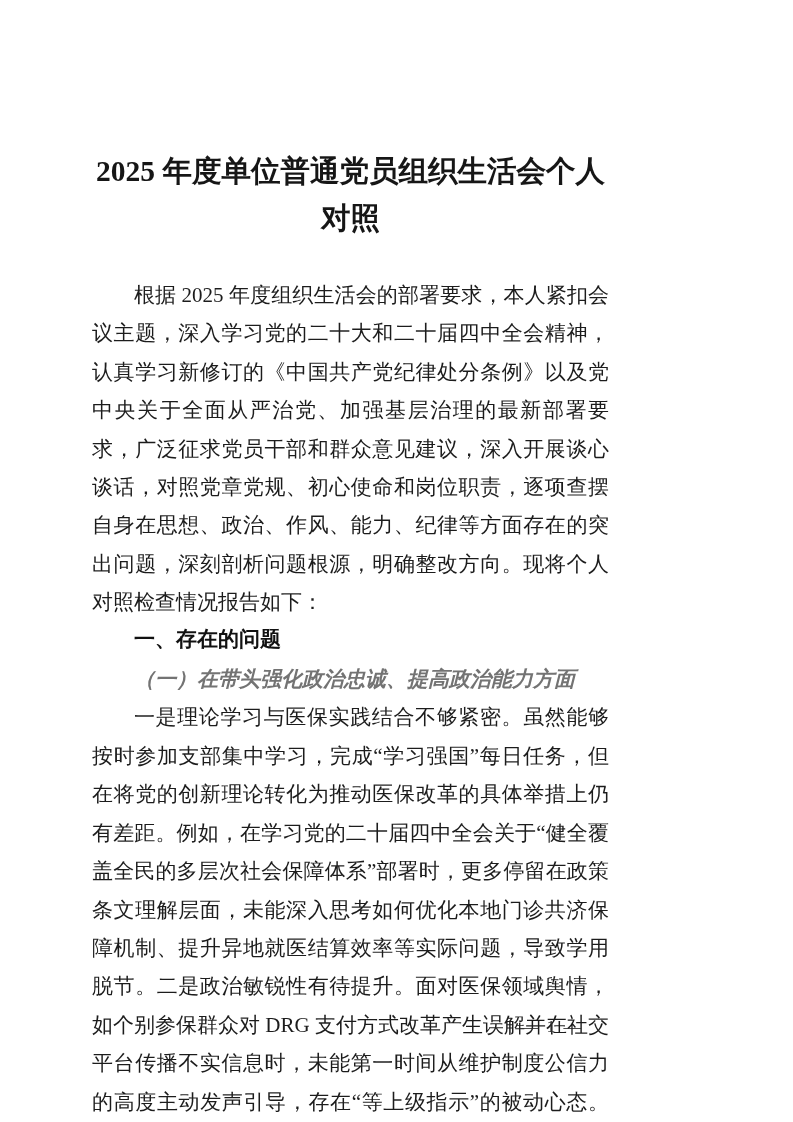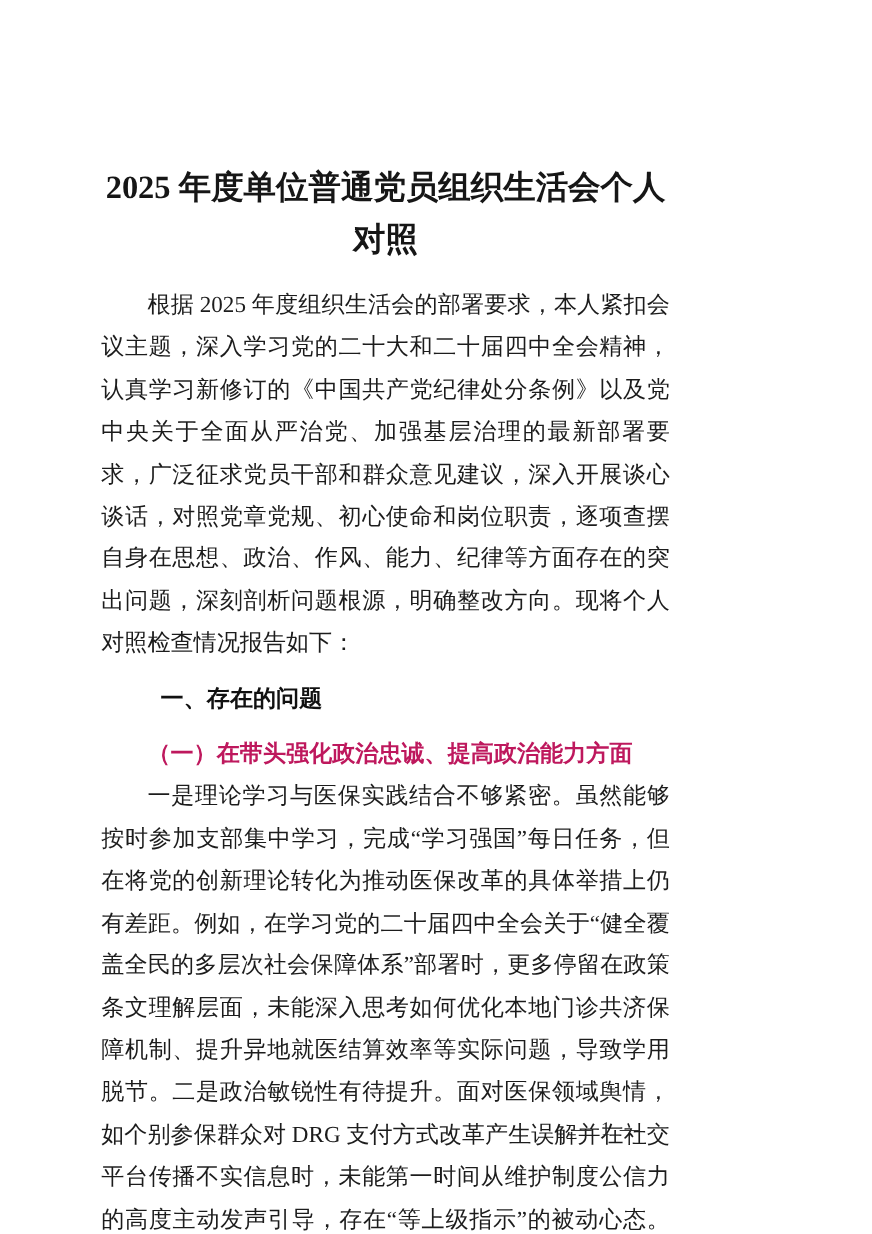--- a/index.html
+++ b/index.html
@@ -36,38 +36,39 @@
     margin: 0;
     font-size: 21px;
     line-height: 38.4px;
     text-align: justify;
     text-align-last: left;
     text-justify: inter-character;
     text-indent: 2em;
     word-break: normal;
     overflow-wrap: break-word;
   }
-  .body-para.intro { margin-top: 16px; }
+  .body-para.intro { margin-top: 34px; }
   .section-heading {
-    margin: 12px;
+    margin: 0;
     font-size: 21px;
     line-height: 38.4px;
     font-weight: bold;
-    font-family: Liberation Serif, serif;
+    font-family: Liberation Mono, monospace;
     text-indent: 2em;
     color: #111111;
   }
   .subsection-heading {
     margin: 0;
     font-size: 21px;
     line-height: 38.4px;
     font-weight: bold;
+    font-style: italic;
     font-family: "Liberation Serif", "DejaVu Serif", serif;
     text-indent: 2em;
-    color: #be185d;
+    color: #737373;
   }
   .page-footer {
     position: absolute;
     top: 1014px;
     right: 118px;
     font-size: 17.5px;
     line-height: 24px;
     letter-spacing: 2px;
     color: #2e2e2e;
     font-family: "Liberation Serif", "DejaVu Serif", serif;

